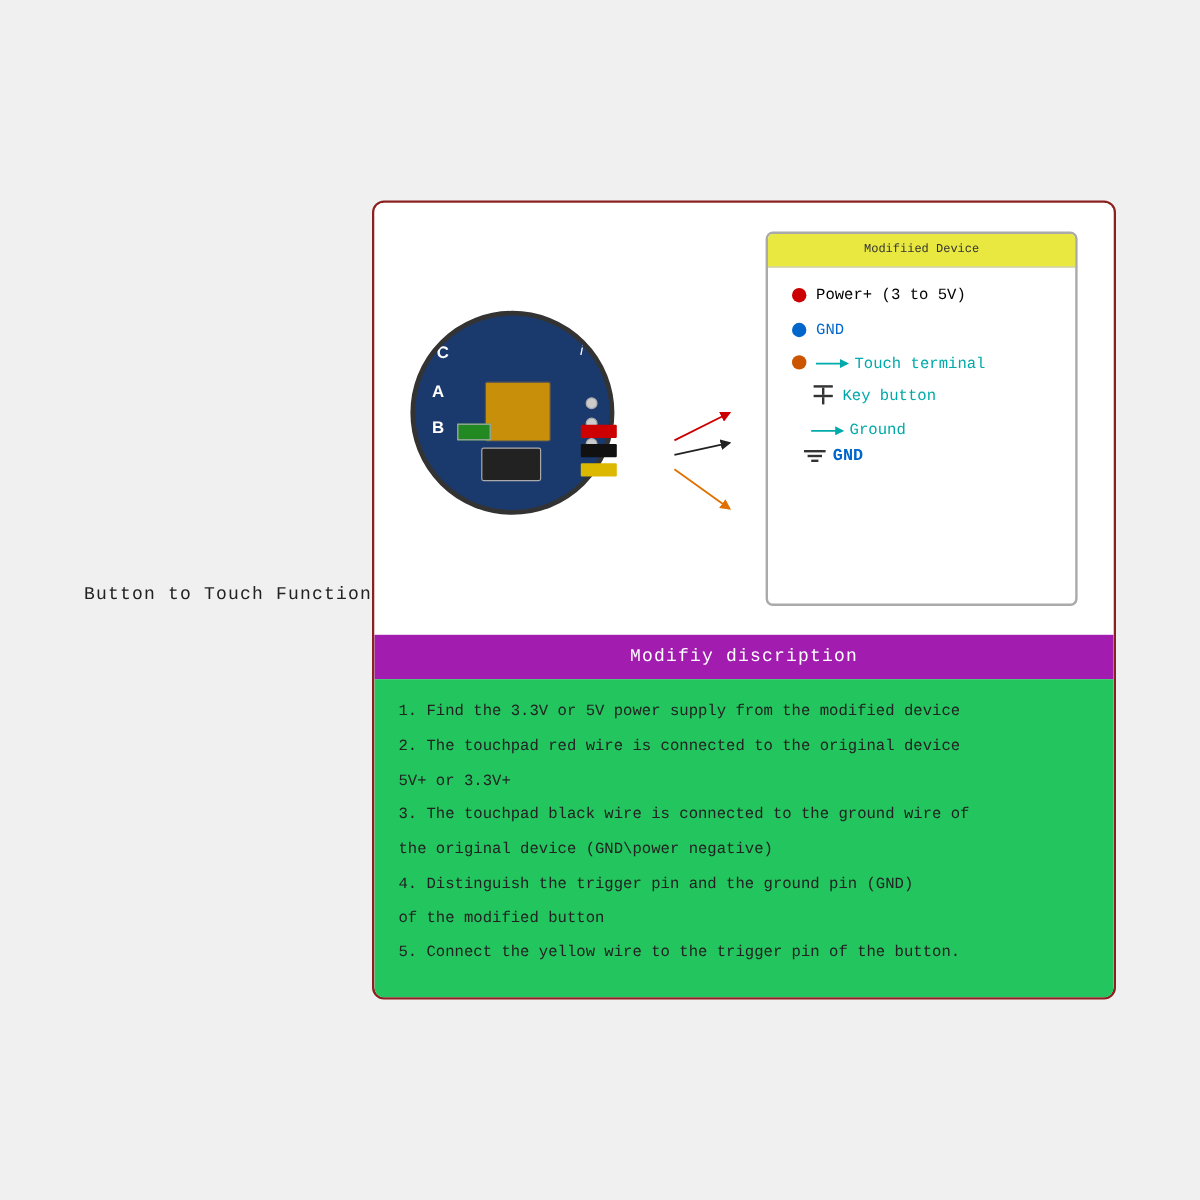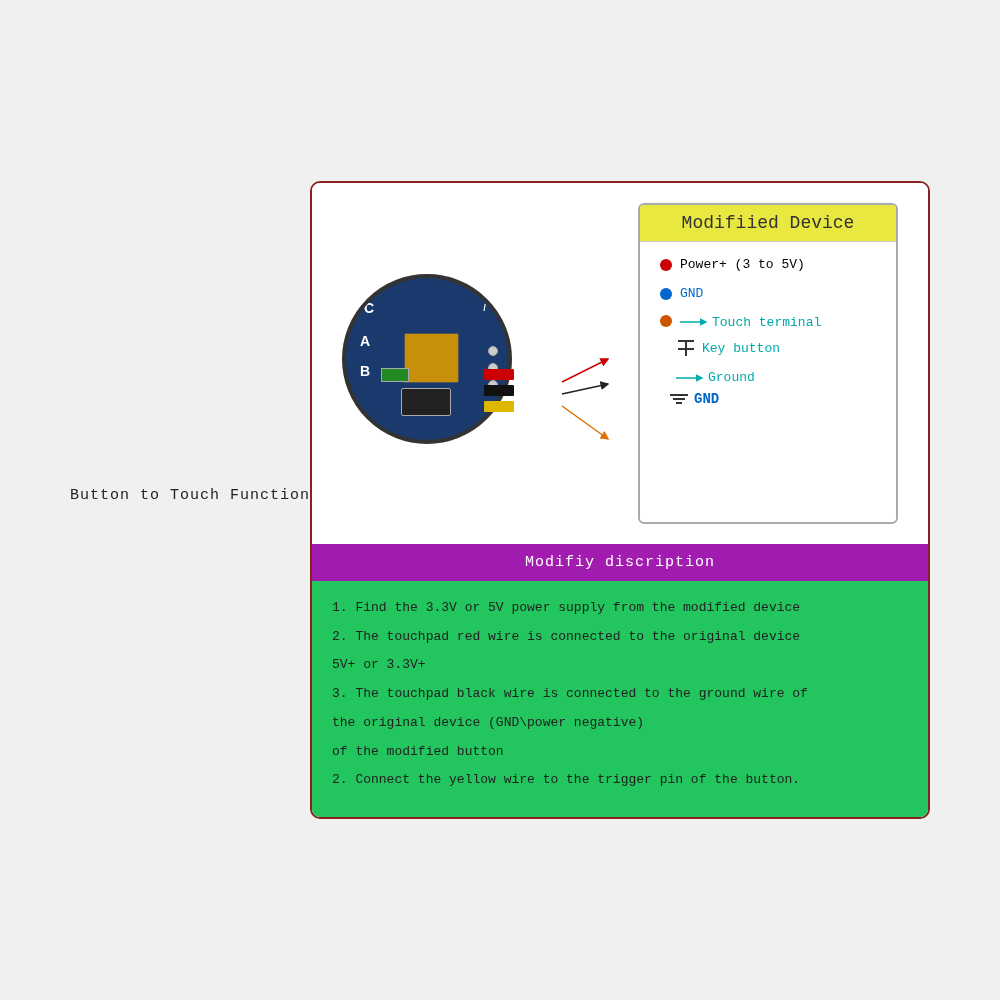--- a/index.html
+++ b/index.html
@@ -70,21 +70,21 @@
       border: 2px solid #aaa;
       border-radius: 6px;
       background: #fff;
       overflow: hidden;
       flex-shrink: 0;
     }
     .device-header {
       background: #e8e840;
       text-align: center;
       padding: 8px;
-      font-size: 18px;
+      font-size: 10px;
       color: #333;
       font-family: 'Courier New', monospace;
       border-bottom: 1px solid #ccc;
     }
     .device-content {
       padding: 15px 15px 20px 20px;
       position: relative;
       min-height: 280px;
     }
     .device-row {
@@ -255,17 +255,18 @@
     </div>
 
     <div class="desc-header">Modifiy discription</div>
 
     <div class="desc-content">
       <div class="desc-item">1. Find the 3.3V or 5V power supply from the modified device</div>
       <div class="desc-item">2. The touchpad red wire is connected to the original device</div>
       <div class="desc-item">   5V+ or 3.3V+</div>
       <div class="desc-item">3. The touchpad black wire is connected to the ground wire of</div>
       <div class="desc-item">   the original device (GND\power negative)</div>
+      <div class="desc-item">4. Distinguish the trigger pin and the ground pin (GND)</div>
       <div class="desc-item">   of the modified button</div>
-      <div class="desc-item">2. Connect the yellow wire to the trigger pin of the button.</div>
+      <div class="desc-item">5. Connect the yellow wire to the trigger pin of the button.</div>
     </div>
   </div>
 </div>
 
 </body></html>

